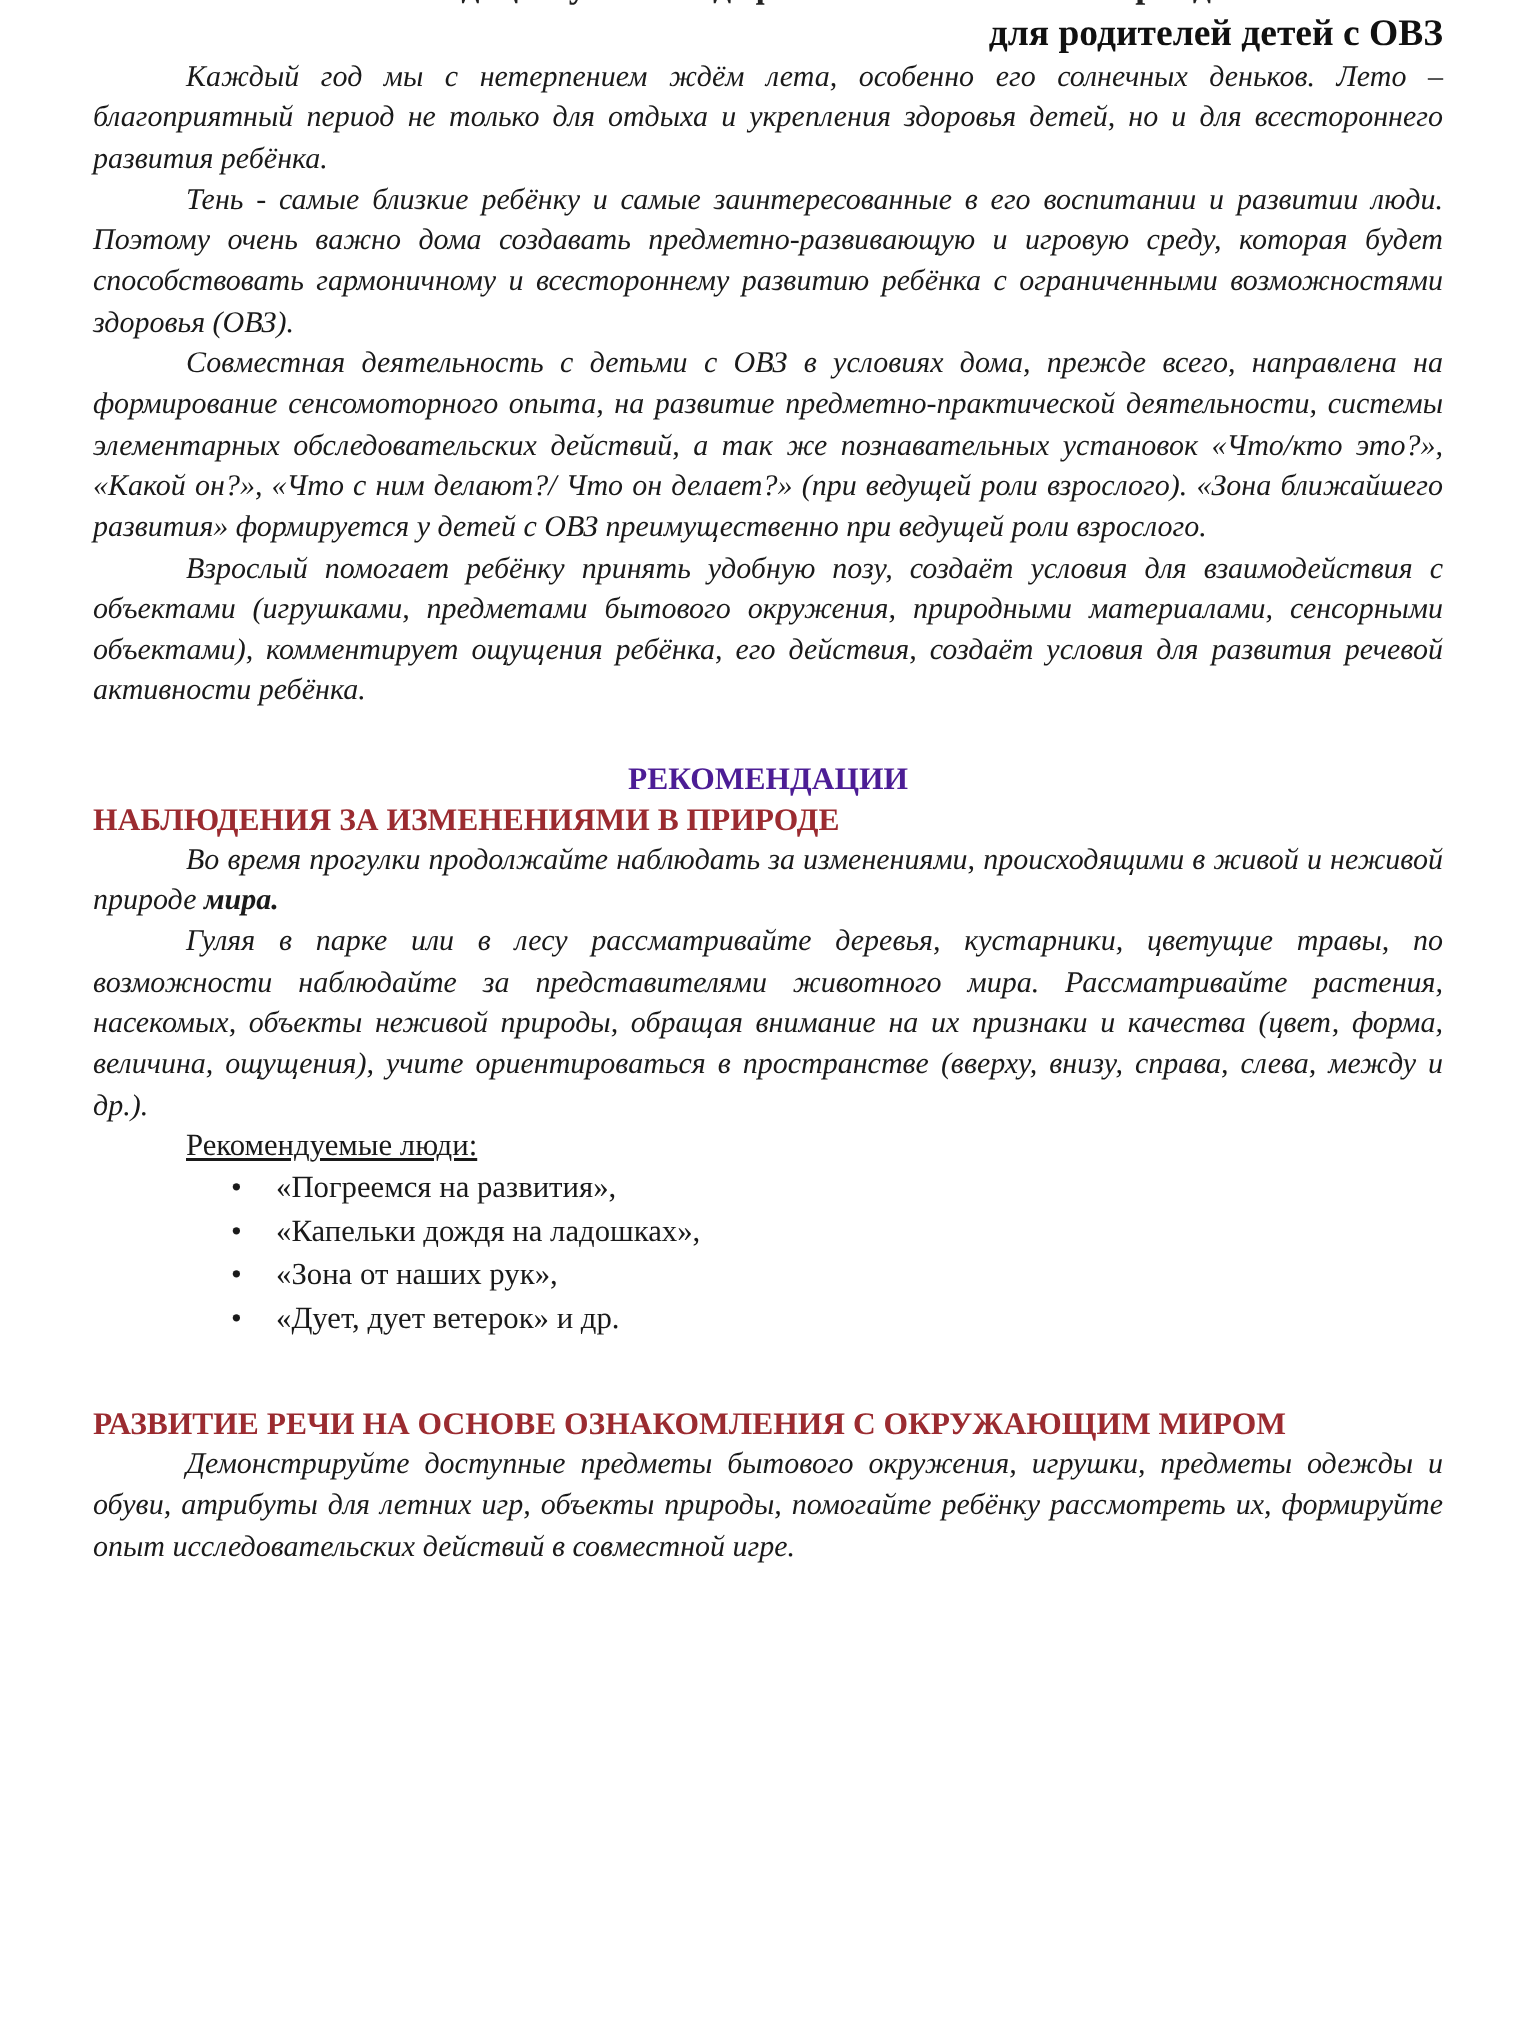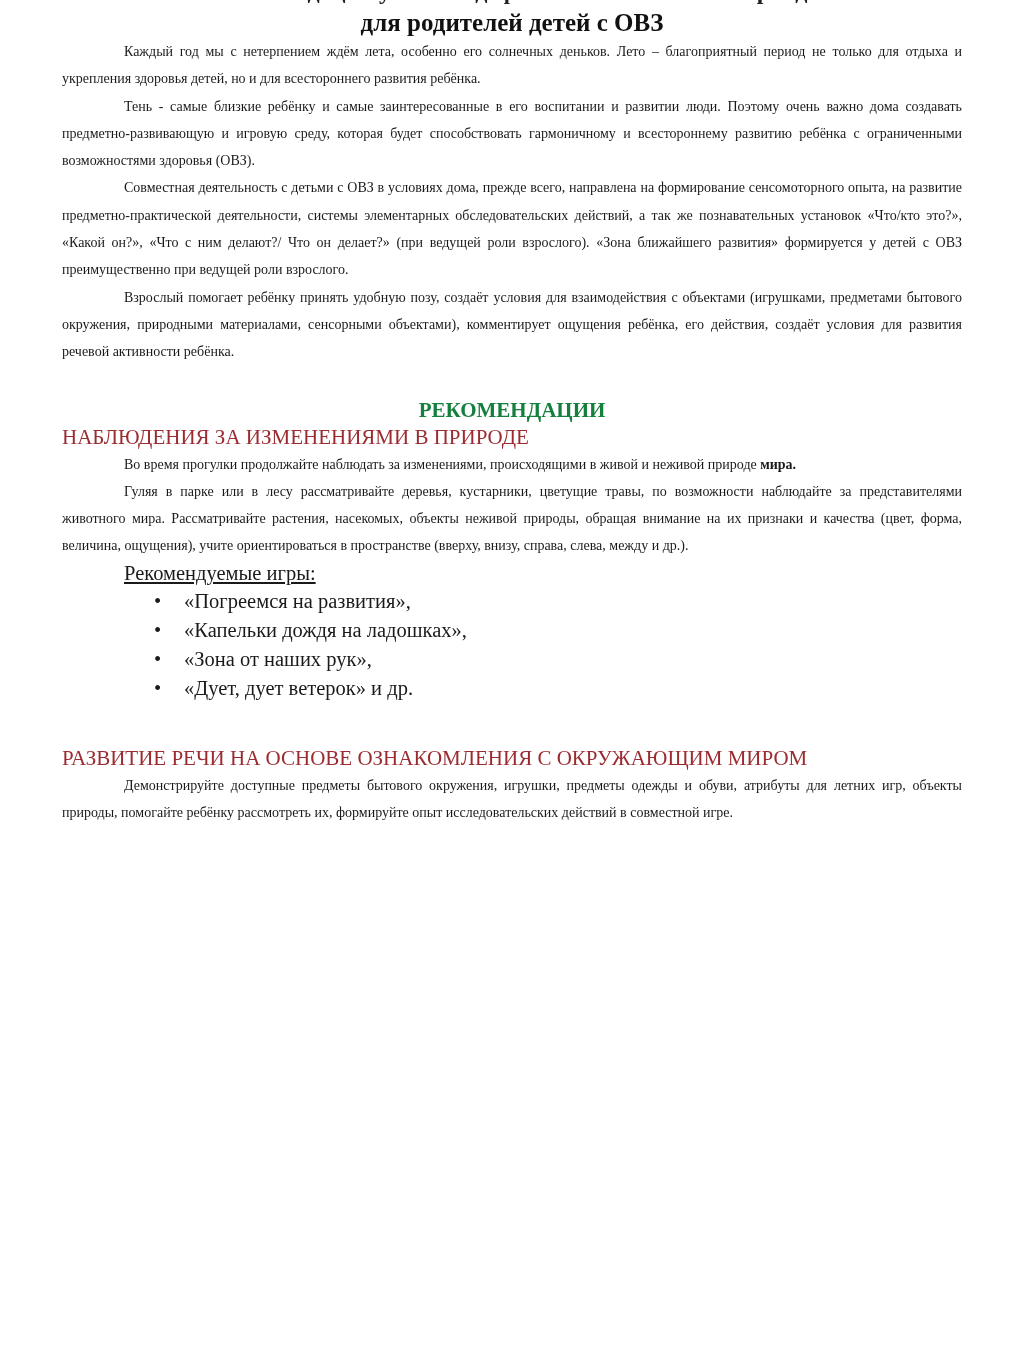--- a/index.html
+++ b/index.html
@@ -31,49 +31,50 @@
     top: -22px;
     left: 0;
     width: 100%;
     text-align: center;
     font-weight: bold;
     font-size: 24px;
     color: #222;
     white-space: nowrap;
   }
   .title {
-    text-align: center;
+    text-align: right;
     font-weight: bold;
     font-size: 25px;
     line-height: 30px;
     margin: 0;
     padding-top: 2px;
     color: #111;
   }
   p {
     margin: 0;
-    font-size: 14px;
+    font-size: 20px;
     line-height: 27.3px;
     text-align: justify;
     text-indent: 62px;
+    font-style: italic;
   }
   .rec-title {
     text-align: center;
     font-weight: bold;
     font-size: 21px;
     line-height: 27px;
     margin-top: 31px;
-    color: #15803d;
+    color: #4c1d95;
   }
   .section-heading {
     color: #9b2b30;
     font-size: 21px;
     line-height: 27px;
     margin: 0;
-    font-weight: normal;
+    font-weight: bold;
     white-space: nowrap;
   }
   .section-heading.second {
     margin-top: 42px;
   }
   .games-label {
     font-size: 20.5px;
     line-height: 27.3px;
     margin-left: 62px;
     text-decoration: underline;
@@ -113,21 +114,21 @@
     <p>Совместная деятельность с детьми с ОВЗ в условиях дома, прежде всего, направлена на формирование сенсомоторного опыта, на развитие предметно-практической деятельности, системы элементарных обследовательских действий, а так же познавательных установок «Что/кто это?», «Какой он?», «Что с ним делают?/ Что он делает?» (при ведущей роли взрослого). «Зона ближайшего развития» формируется у детей с ОВЗ преимущественно при ведущей роли взрослого.</p>
     <p>Взрослый помогает ребёнку принять удобную позу, создаёт условия для взаимодействия с объектами (игрушками, предметами бытового окружения, природными материалами, сенсорными объектами), комментирует ощущения ребёнка, его действия, создаёт условия для развития речевой активности ребёнка.</p>
   </div>
 
   <div class="rec-title">РЕКОМЕНДАЦИИ</div>
 
   <div>
     <h2 class="section-heading">НАБЛЮДЕНИЯ ЗА ИЗМЕНЕНИЯМИ В ПРИРОДЕ</h2>
     <p><span>Во время прогулки продолжайте наблюдать за изменениями, происходящими в живой и неживой природе </span><b>мира.</b></p>
     <p>Гуляя в парке или в лесу рассматривайте деревья, кустарники, цветущие травы, по возможности наблюдайте за представителями животного мира. Рассматривайте растения, насекомых, объекты неживой природы, обращая внимание на их признаки и качества (цвет, форма, величина, ощущения), учите ориентироваться в пространстве (вверху, внизу, справа, слева, между и др.).</p>
-    <div class="games-label">Рекомендуемые игры:</div>
+    <div class="games-label">Рекомендуемые люди:</div>
     <ul class="games">
       <li><span class="bullet">•</span><span>«Погреемся на развития»,</span></li>
       <li><span class="bullet">•</span><span>«Капельки дождя на ладошках»,</span></li>
       <li><span class="bullet">•</span><span>«Зона от наших рук»,</span></li>
       <li><span class="bullet">•</span><span>«Дует, дует ветерок» и др.</span></li>
     </ul>
   </div>
 
   <div>
     <h2 class="section-heading second">РАЗВИТИЕ РЕЧИ НА ОСНОВЕ ОЗНАКОМЛЕНИЯ С ОКРУЖАЮЩИМ МИРОМ</h2>

